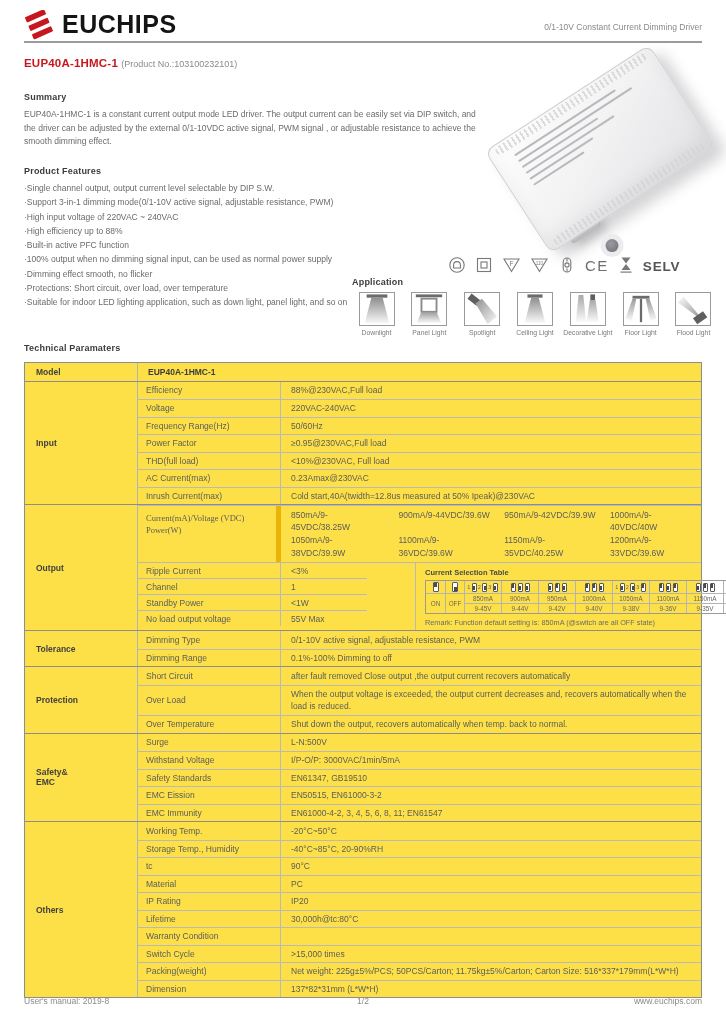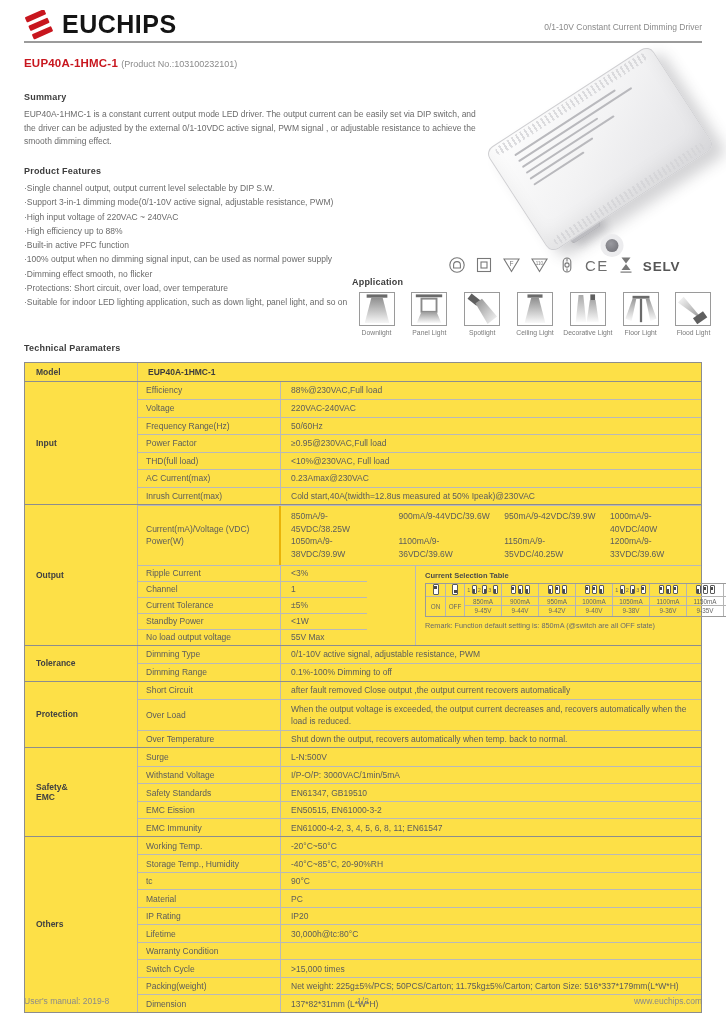--- a/index.html
+++ b/index.html
@@ -70,21 +70,21 @@
   .sec-cat { width:113px; flex:0 0 113px; display:flex; flex-direction:column; justify-content:center; padding-left:11px; font-weight:700; color:#414141; border-right:1px solid #b4b4b4; }
   .sec-rows { flex:1; min-width:0; }
   .prow { display:flex; border-top:1px solid #b9b9b9; min-height:17.5px; }
   .prow:first-child { border-top:none; }
   .pname { width:143px; flex:0 0 143px; padding:2.5px 8px; border-right:1px solid #b9b9b9; display:flex; align-items:center; }
   .pval { flex:1; padding:2.5px 10px; display:flex; align-items:center; min-width:0; }
   .model-val { padding:3px 10px; font-weight:700; color:#3c3c3c; display:flex; align-items:center; min-height:17.5px; }
 
   
   .cur-row { display:flex; border-top:1px solid #b9b9b9; }
-  .cur-label { width:143px; flex:0 0 143px; padding:17px 8px; border-right:2px solid #eab308; line-height:1.45; }
+  .cur-label { width:143px; flex:0 0 143px; padding:6px 8px; border-right:5px solid #eab308; line-height:1.45;font-family:Liberation Serif, serif; }
   .cur-grid { flex:1; display:grid; grid-template-columns:1.12fr 1.1fr 1.1fr 0.95fr; padding:2.5px 10px; line-height:1.5; align-content:center; column-gap:12px; }
   .out-bottom { display:flex; border-top:1px solid #b9b9b9;gap:48px; }
   .out-left { width:229px; flex:0 0 229px; }
   .out-left .prow { min-height:14.6px; }
   .out-left .pval { border-right:none; }
   .inset { flex:1; border-left:1px solid #b9b9b9; padding:5px 9px 3px 9px; }
   .inset-title { font-size:7.5px; font-weight:700; color:#4a4a4a; margin-bottom:3px; }
   .dip-table { display:flex; border:1px solid #9a9a9a; width:fit-content; }
   .dipcol { border-left:1px solid #b4b4b4; text-align:center; }
   .dipcol:first-child { border-left:none; }
@@ -407,24 +407,20 @@
           <div class="out-left">
             <div class="prow">
                 <div class="pname">Ripple Current</div>
                 <div class="pval">&lt;3%</div>
               </div>
             <div class="prow">
                 <div class="pname">Channel</div>
                 <div class="pval">1</div>
               </div>
             <div class="prow">
-                <div class="pname">Current Tolerance</div>
-                <div class="pval">±5%</div>
-              </div>
-            <div class="prow">
                 <div class="pname">Standby Power</div>
                 <div class="pval">&lt;1W</div>
               </div>
             <div class="prow">
                 <div class="pname">No load output voltage</div>
                 <div class="pval">55V Max</div>
               </div>
           </div>
           <div class="inset">
             <div class="inset-title">Current Selection Table</div>

